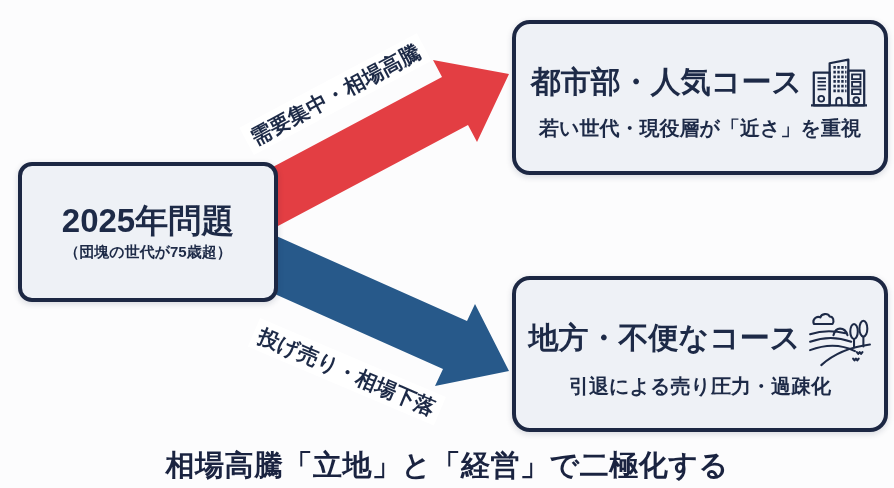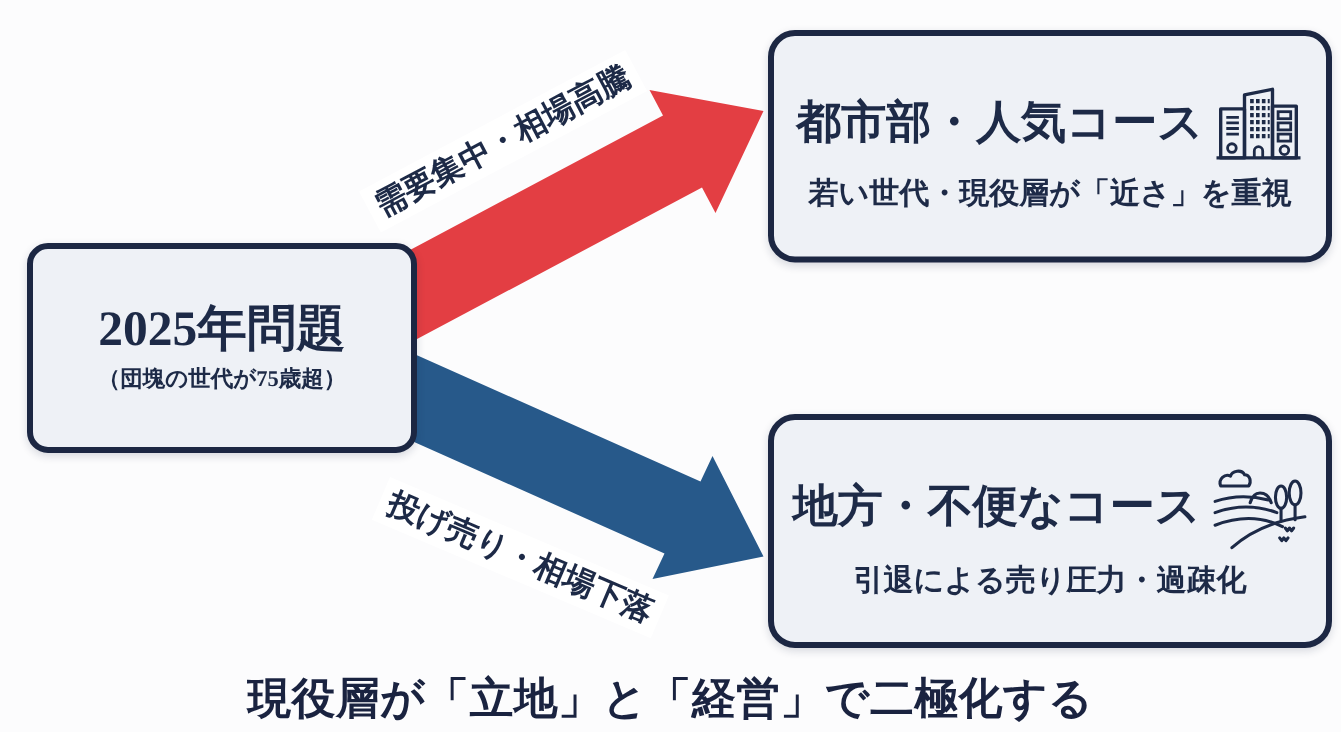--- a/index.html
+++ b/index.html
@@ -16,21 +16,21 @@
     background:#ffffff;padding:3px 6px;line-height:1.2;
   }
   .label-up{left:254px;top:124px;transform:rotate(-28deg);transform-origin:0 100%;}
   .label-down{left:260px;top:318px;transform:rotate(23deg);transform-origin:0 0;}
   .box{
     position:absolute;z-index:3;background:#eef1f6;
     border:4px solid #1c2743;display:flex;flex-direction:column;
     align-items:center;justify-content:center;text-align:center;
     box-shadow:0 2px 6px rgba(20,30,60,.16);
   }
-  .source-box{left:18px;top:162px;width:252px;height:132px;border-radius:14px;font-family:Liberation Serif, serif;}
+  .source-box{left:18px;top:162px;width:252px;height:132px;border-radius:14px;}
   .urban-box{left:512px;top:20px;width:368px;height:147px;border-radius:18px;}
   .rural-box{left:512px;top:276px;width:368px;height:148px;border-radius:18px;}
   .source-title{font-size:33px;font-weight:800;line-height:1.15;}
   .source-subtitle{font-size:15px;font-weight:700;margin-top:4px;}
   .title-row{display:flex;align-items:center;justify-content:center;gap:7px;}
   .big-title{font-size:30px;font-weight:800;line-height:1.1;}
   .box-sub{font-size:20px;font-weight:700;margin-top:6px;}
   .icon{display:inline-flex;align-items:center;justify-content:center;}
   .caption{
     position:absolute;left:0;right:0;top:446px;z-index:3;
@@ -103,15 +103,15 @@
           </g>
           <g fill="none" stroke="#1d2a47" stroke-width="3" stroke-dasharray="2.6 1.6">
             <path d="M26 15.5 H40 M26 20.5 H40 M26 25.5 H40 M26 30.5 H40 M26 35.5 H40 M26 40.5 H40"></path>
           </g>
         </svg>
       </span>
     </div>
     <div class="box-sub">若い世代・現役層が「近さ」を重視</div>
   </div>
 
-  <div class="caption">現役層が「立地」と「経営」で二極化する</div>
+  <div class="caption">相場高騰「立地」と「経営」で二極化する</div>
 
 </div>
 
 </body></html>

